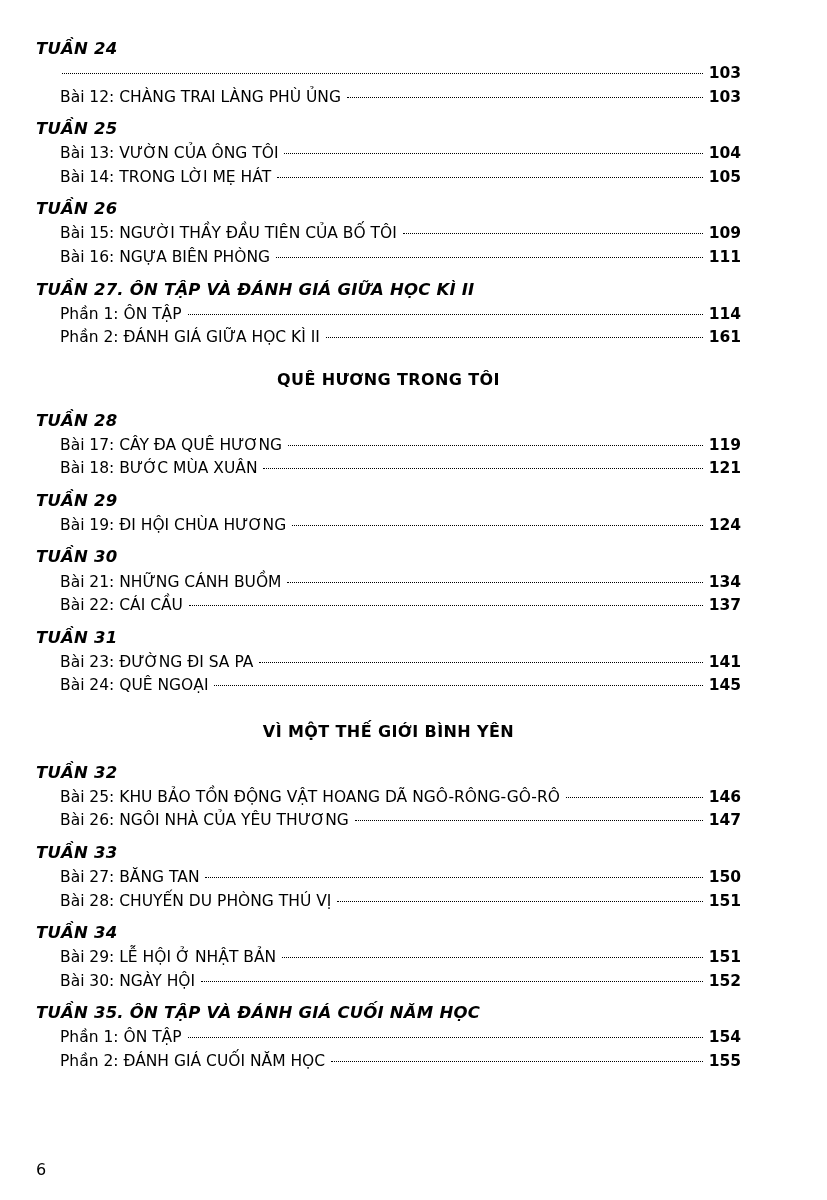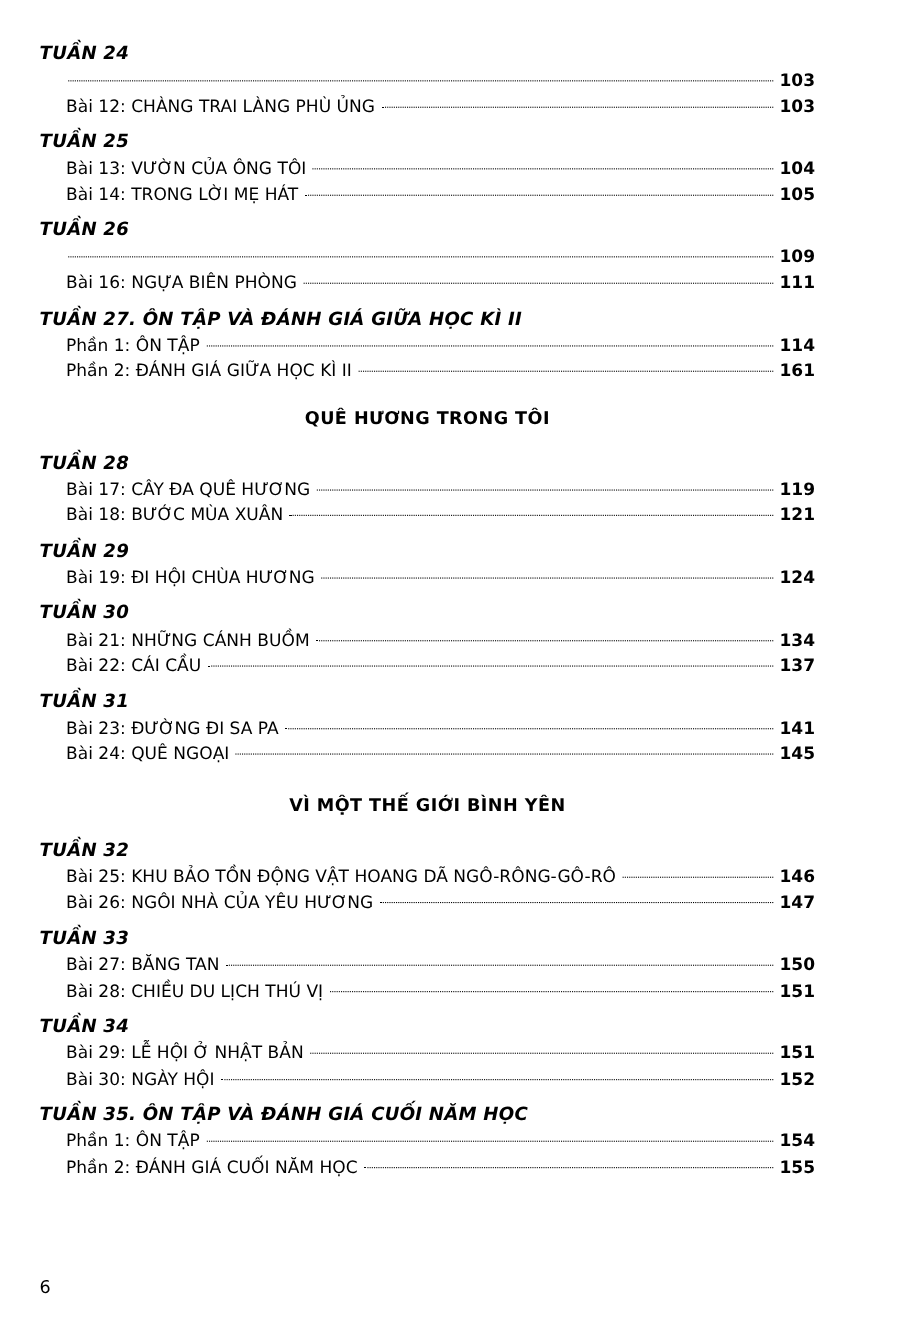--- a/index.html
+++ b/index.html
@@ -113,20 +113,21 @@
         <span class="leader"></span>
         <span class="page-num">104</span>
       </div>
       <div class="entry">
         <span class="label">Bài 14: TRONG LỜI MẸ HÁT</span>
         <span class="leader"></span>
         <span class="page-num">105</span>
       </div>
       <div class="week week-pad">TUẦN 26</div>
       <div class="entry">
+        <span class="label">Bài 15: NGƯỜI THẦY ĐẦU TIÊN CỦA BỐ TÔI</span>
         <span class="leader"></span>
         <span class="page-num">109</span>
       </div>
       <div class="entry">
         <span class="label">Bài 16: NGỰA BIÊN PHÒNG</span>
         <span class="leader"></span>
         <span class="page-num">111</span>
       </div>
       <div class="week week-pad">TUẦN 27. ÔN TẬP VÀ ĐÁNH GIÁ GIỮA HỌC KÌ II</div>
       <div class="entry">
@@ -180,32 +181,32 @@
         <span class="page-num">145</span>
       </div>
       <div class="unit-title second">VÌ MỘT THẾ GIỚI BÌNH YÊN</div>
       <div class="week week-pad">TUẦN 32</div>
       <div class="entry">
         <span class="label">Bài 25: KHU BẢO TỒN ĐỘNG VẬT HOANG DÃ NGÔ-RÔNG-GÔ-RÔ</span>
         <span class="leader"></span>
         <span class="page-num">146</span>
       </div>
       <div class="entry">
-        <span class="label">Bài 26: NGÔI NHÀ CỦA YÊU HƯƠNG</span>
+        <span class="label">Bài 26: NGÔI NHÀ CỦA YÊU THƯƠNG</span>
         <span class="leader"></span>
         <span class="page-num">147</span>
       </div>
       <div class="week week-pad">TUẦN 33</div>
       <div class="entry">
         <span class="label">Bài 27: BĂNG TAN</span>
         <span class="leader"></span>
         <span class="page-num">150</span>
       </div>
       <div class="entry">
-        <span class="label">Bài 28: CHIỀU DU LỊCH THÚ VỊ</span>
+        <span class="label">Bài 28: CHUYẾN DU PHÒNG THÚ VỊ</span>
         <span class="leader"></span>
         <span class="page-num">151</span>
       </div>
       <div class="week week-pad">TUẦN 34</div>
       <div class="entry">
         <span class="label">Bài 29: LỄ HỘI Ở NHẬT BẢN</span>
         <span class="leader"></span>
         <span class="page-num">151</span>
       </div>
       <div class="entry">

